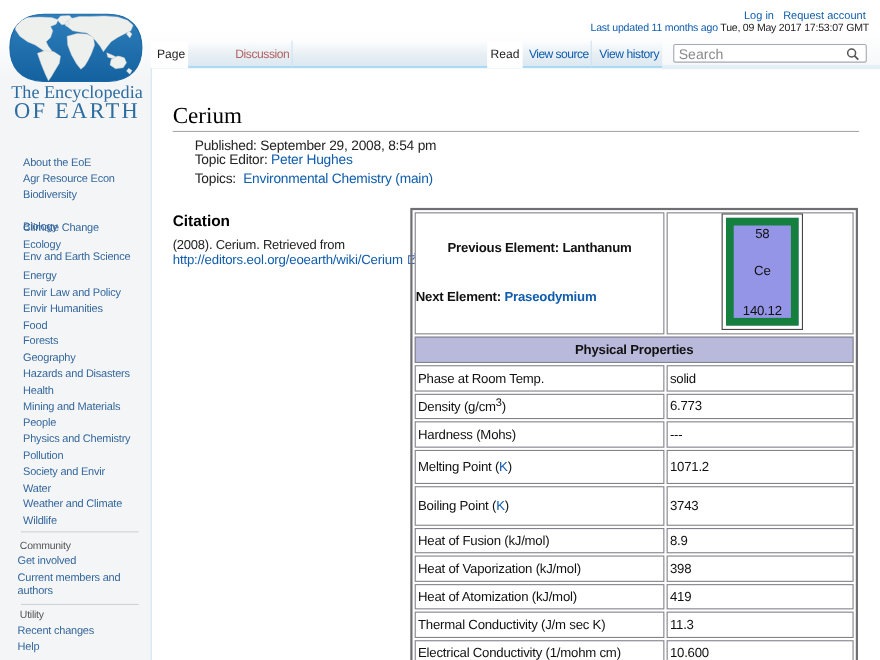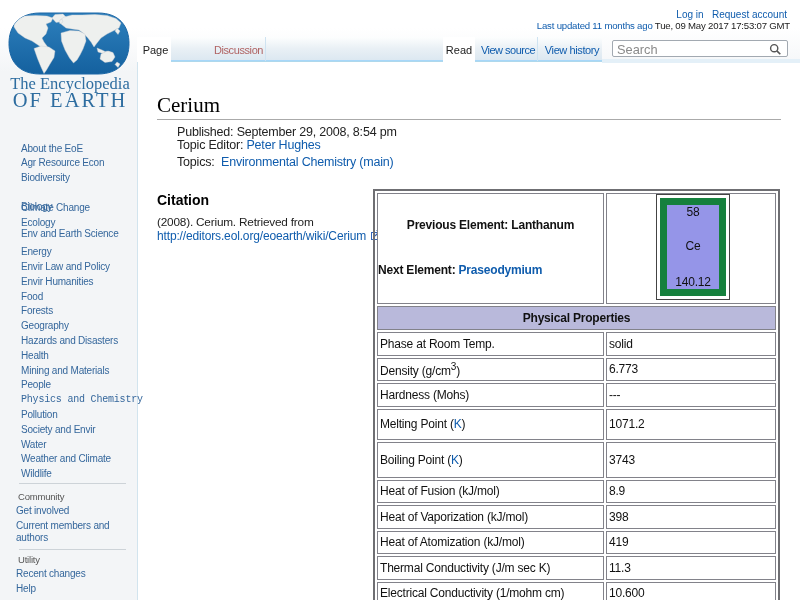--- a/index.html
+++ b/index.html
@@ -109,21 +109,21 @@
     <div class="item" style="top:245px;"><a href="#">Energy</a></div>
     <div class="item" style="top:260px;"><a href="#">Envir Law and Policy</a></div>
     <div class="item" style="top:275px;"><a href="#">Envir Humanities</a></div>
     <div class="item" style="top:290px;"><a href="#">Food</a></div>
     <div class="item" style="top:304px;"><a href="#">Forests</a></div>
     <div class="item" style="top:319px;"><a href="#">Geography</a></div>
     <div class="item" style="top:334px;"><a href="#">Hazards and Disasters</a></div>
     <div class="item" style="top:349px;"><a href="#">Health</a></div>
     <div class="item" style="top:364px;"><a href="#">Mining and Materials</a></div>
     <div class="item" style="top:378px;"><a href="#">People</a></div>
-    <div class="item" style="top:393px;font-family:Liberation Mono, monospace;"><a href="#">Physics and Chemistry</a></div>
+    <div class="item" style="top:393px;"><a href="#">Physics and Chemistry</a></div>
     <div class="item" style="top:408px;"><a href="#">Pollution</a></div>
     <div class="item" style="top:423px;"><a href="#">Society and Envir</a></div>
     <div class="item" style="top:438px;"><a href="#">Water</a></div>
     <div class="item" style="top:452px;"><a href="#">Weather and Climate</a></div>
     <div class="item" style="top:467px;"><a href="#">Wildlife</a></div>
     <div class="srule" style="top:483px;"></div>
     <div class="hd" style="top:490px;">Community</div>
     <div class="sub" style="top:505px;"><a href="#">Get involved</a></div>
     <div class="sub" style="top:520px;"><a href="#">Current members and<br>authors</a></div>
     <div class="srule" style="top:549px;"></div>

